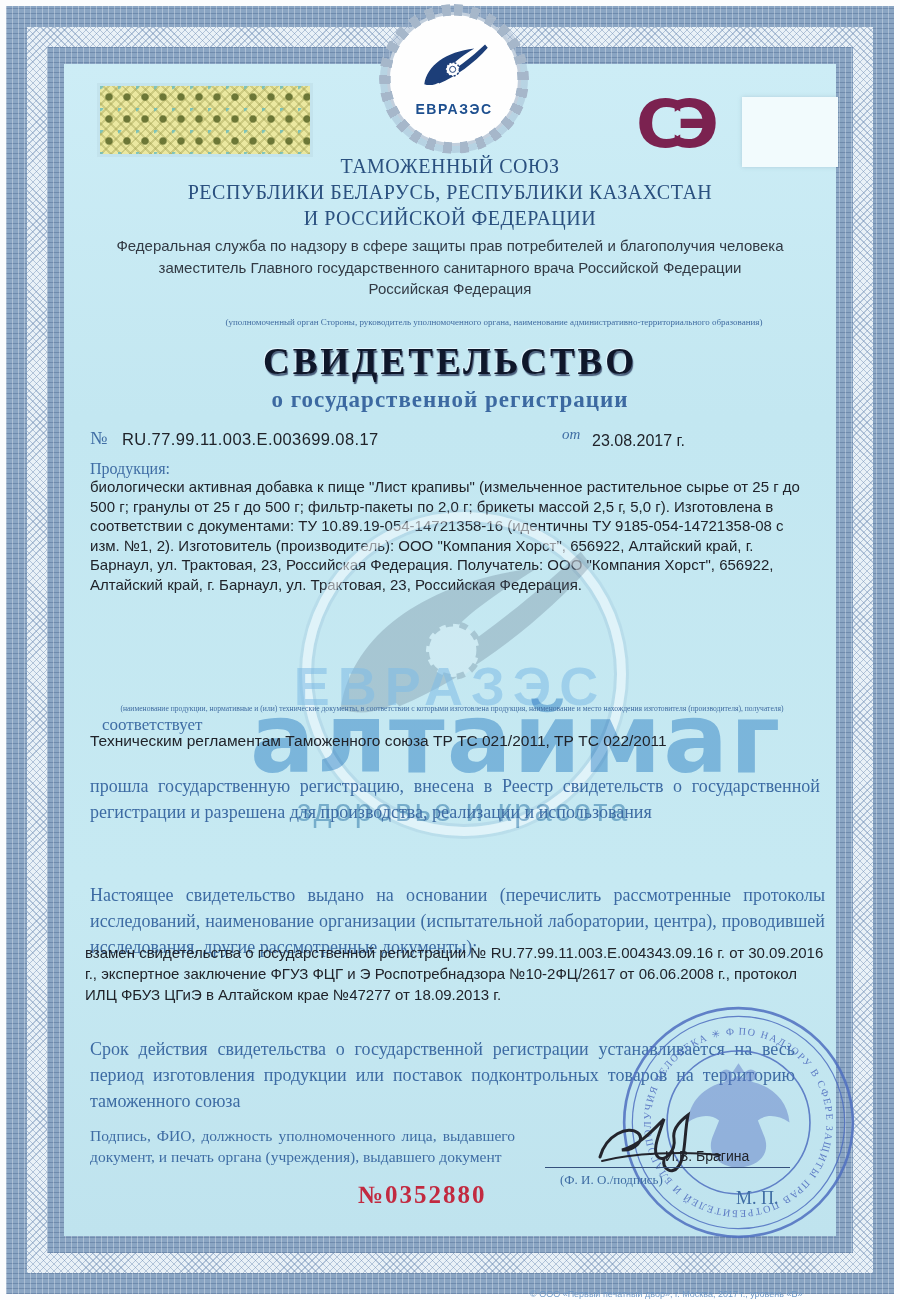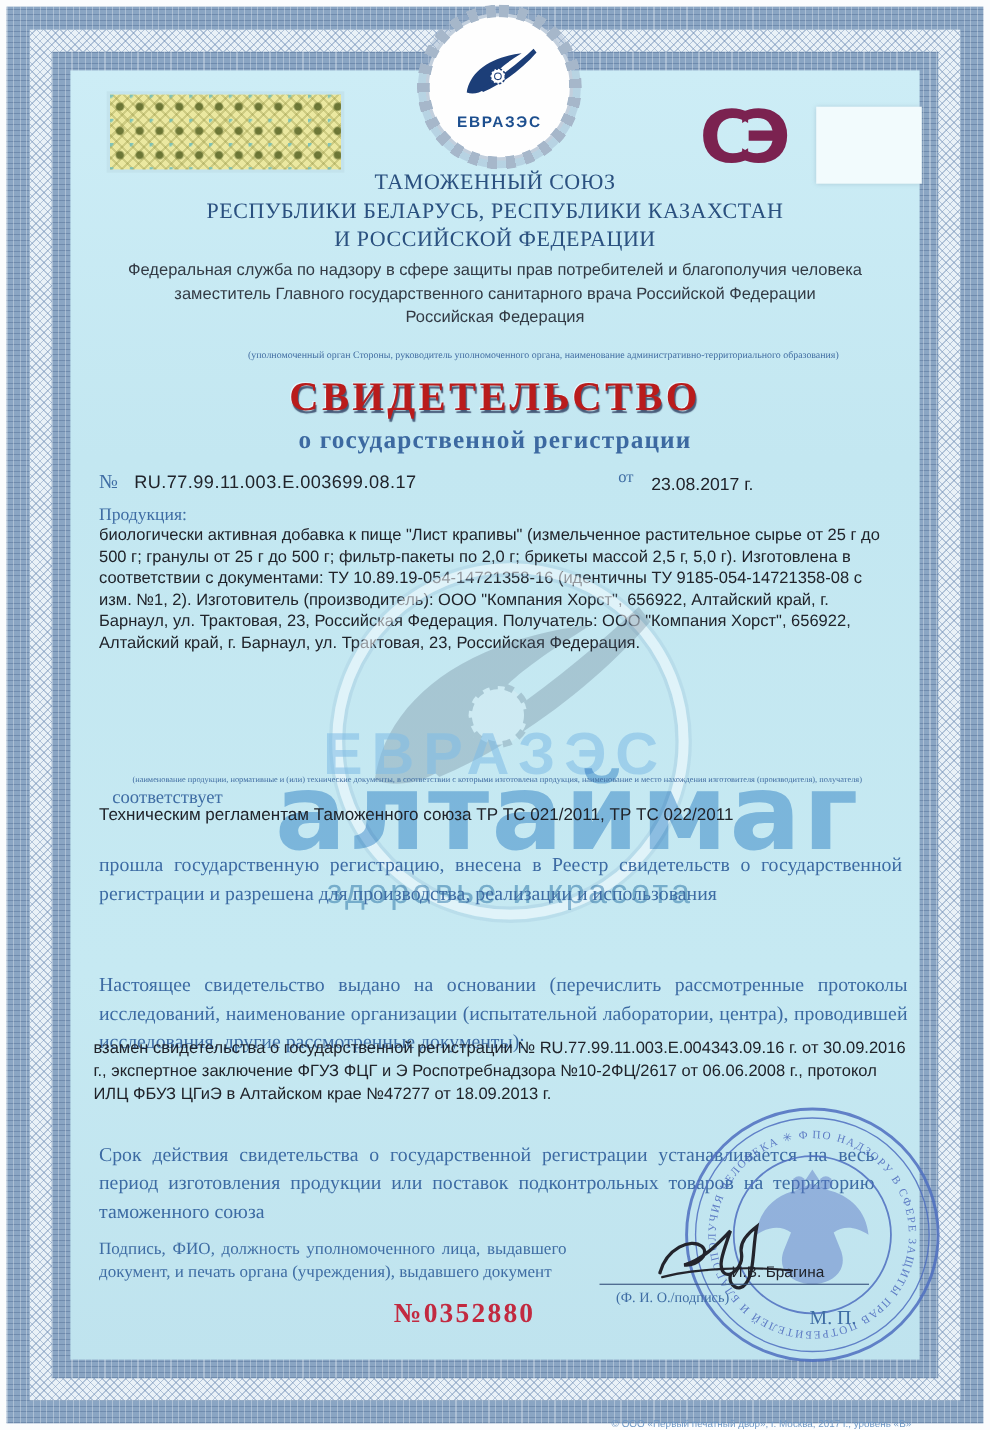--- a/index.html
+++ b/index.html
@@ -43,21 +43,21 @@
   .emblem-label{font-weight:bold;font-size:14px;letter-spacing:1.5px;color:#1d4f8f;margin-top:2px;}
 
   .se-mark{position:absolute;left:636px;top:92px;font-family:"DejaVu Sans",sans-serif;
     font-weight:800;font-size:66px;letter-spacing:-14px;color:#7b2250;line-height:1;}
   .white-box{position:absolute;left:742px;top:97px;width:96px;height:70px;background:#f2fbfd;
     box-shadow:0 0 4px rgba(120,150,170,.35);}
 
   .h-line{font-weight:normal;font-size:20px;color:#2a507f;letter-spacing:.5px;}
   .sub-line{font-size:15px;color:#323a44;}
   .tiny-note{font-size:9px;color:#406ca1;}
-  .title-main{font-weight:bold;font-size:37px;letter-spacing:3px;color:#b91c1c;
+  .title-main{font-weight:bold;font-size:37px;letter-spacing:3px;color:#0f172a;
     text-shadow:1px 2px 1px rgba(31,46,82,.75), -1px -1px 0 rgba(235,247,255,.8);}
   .title-sub{font-weight:bold;font-size:23px;letter-spacing:1px;color:#3c69a1;}
 
   .form-blue{color:#3f6da4;}
   .ink{color:#20232a;}
   .filled{font-size:15px;line-height:19.5px;color:#20232a;}
   .form-par{font-family:"Liberation Serif",serif;font-size:18px;line-height:26px;color:#3d6ba3;text-align:justify;}
 
   
   .wm{pointer-events:none;}
@@ -66,21 +66,21 @@
   .wm-evrazes{position:absolute;left:0;width:900px;top:655px;text-align:center;font-weight:bold;
     font-size:54px;letter-spacing:8px;color:#7fbce6;opacity:.55;}
   .wm-brand{position:absolute;left:250px;top:683px;font-family:"DejaVu Sans",sans-serif;font-weight:bold;
     font-size:96px;color:#3f8fd0;opacity:.5;letter-spacing:2px;mix-blend-mode:multiply;}
   .wm-tagline{position:absolute;left:297px;top:793px;font-size:31px;color:#5390ba;opacity:.6;
     letter-spacing:3px;mix-blend-mode:multiply;}
 
   .sig-line{position:absolute;left:545px;top:1167px;width:245px;border-top:1.5px solid #35507c;}
   .serial{position:absolute;left:358px;top:1181px;font-family:"Liberation Serif",serif;font-weight:bold;
     font-size:25px;letter-spacing:2px;color:#c22a40;}
-  .footer-note{position:absolute;left:556px;top:1289px;font-size:9px;color:#6e97c4;white-space:nowrap;}
+  .footer-note{position:absolute;left:530px;top:1289px;font-size:9px;color:#6e97c4;white-space:nowrap;}
 </style>
 </head>
 <body>
 
 <div class="band-a"></div>
 <div class="band-b"></div>
 <div class="band-c"></div>
 <div class="paper"></div>
 
 <div class="layer">
@@ -108,21 +108,21 @@
   <div class="ctext sub-line" style="top:237px;">Федеральная служба по надзору в сфере защиты прав потребителей и благополучия человека</div>
   <div class="ctext sub-line" style="top:259px;">заместитель Главного государственного санитарного врача Российской Федерации</div>
   <div class="ctext sub-line" style="top:280px;">Российская Федерация</div>
   <div class="ctext tiny-note serif" style="top:317px;padding-left:44px;">(уполномоченный орган Стороны, руководитель уполномоченного органа, наименование административно-территориального образования)</div>
 
   <div class="ctext title-main serif" style="top:340px;">СВИДЕТЕЛЬСТВО</div>
   <div class="ctext title-sub serif" style="top:387px;">о государственной регистрации</div>
 
   <div class="serif form-blue" style="position:absolute;left:90px;top:428px;font-size:18px;">№</div>
   <div class="ink" style="position:absolute;left:122px;top:430px;font-size:16.5px;letter-spacing:.4px;">RU.77.99.11.003.E.003699.08.17</div>
-  <div class="serif form-blue" style="position:absolute;left:562px;top:426px;font-size:15px;">от</div>
+  <div class="serif form-blue" style="position:absolute;left:562px;top:426px;font-size:15px;font-style:italic;">от</div>
   <div class="ink" style="position:absolute;left:592px;top:432px;font-size:16px;">23.08.2017 г.</div>
 
   <div class="serif form-blue" style="position:absolute;left:90px;top:460px;font-size:16px;">Продукция:</div>
   <div class="filled" style="position:absolute;left:90px;top:477px;width:727px;">биологически активная добавка к пище "Лист крапивы" (измельченное растительное сырье от 25 г до 500 г; гранулы от 25 г до 500 г; фильтр-пакеты по 2,0 г; брикеты массой 2,5 г, 5,0 г). Изготовлена в соответствии с документами: ТУ 10.89.19-054-14721358-16 (идентичны ТУ 9185-054-14721358-08 с изм. №1, 2). Изготовитель (производитель): ООО "Компания Хорст", 656922, Алтайский край, г. Барнаул, ул. Трактовая, 23, Российская Федерация.  Получатель: ООО "Компания Хорст", 656922, Алтайский край, г. Барнаул, ул. Трактовая, 23, Российская Федерация.</div>
 
   <div class="wm">
     <div class="wm-ring"></div>
     <div style="position:absolute;left:298px;top:538px;opacity:.26;">
       <svg width="320" height="214" viewBox="0 0 120 80">
         <path d="M16 64 C20 36 48 16 90 11 C66 26 56 34 52 45 C46 59 30 69 16 64 Z" fill="#54687e"></path>

